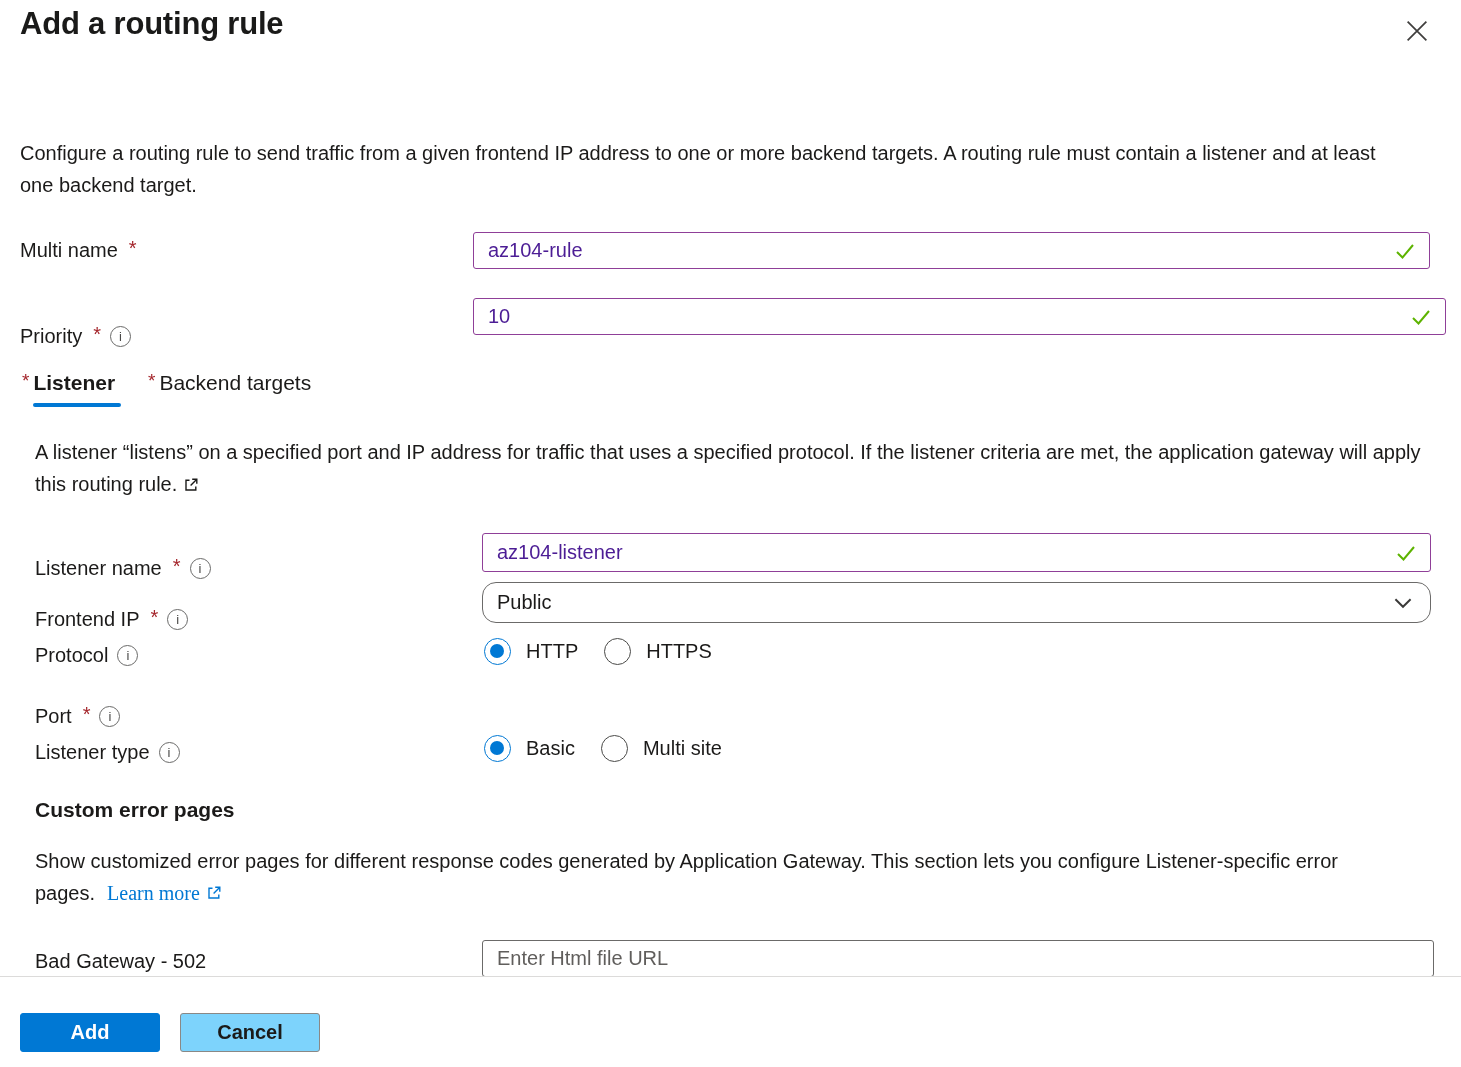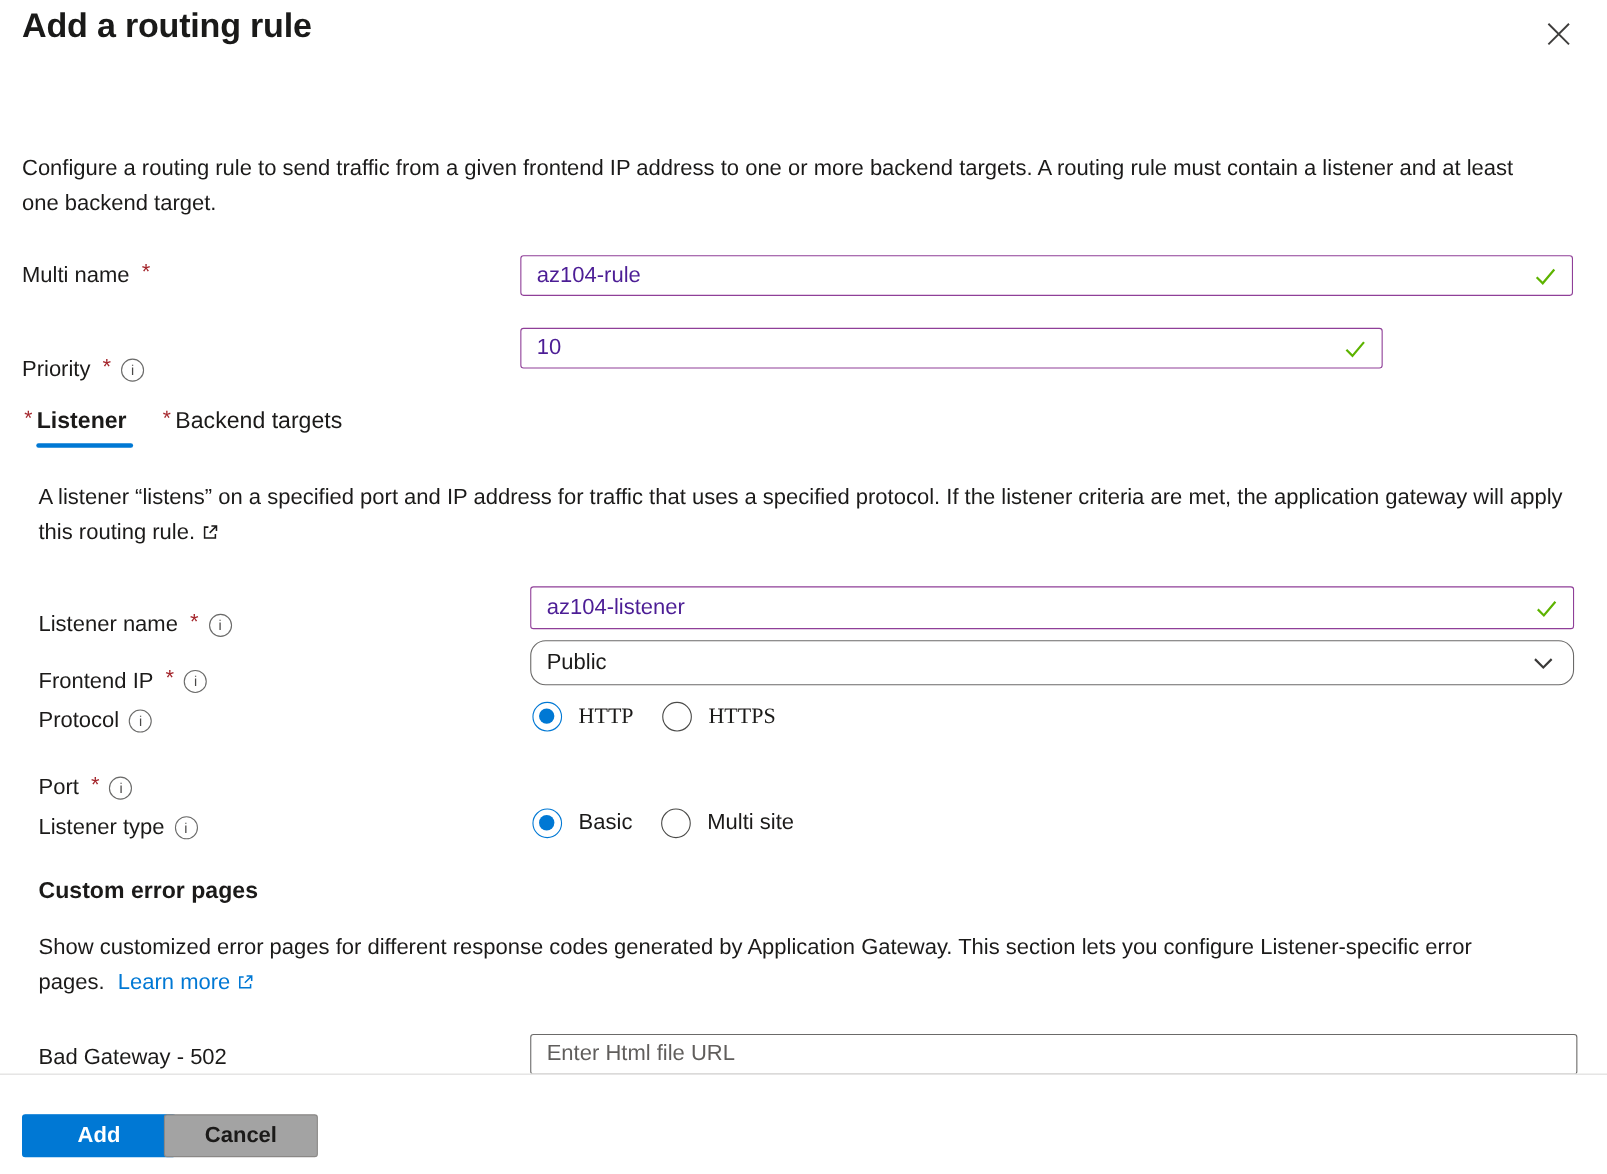--- a/index.html
+++ b/index.html
@@ -80,33 +80,34 @@
     border-radius:50%; background:#0078d4;
   }
   .radio-option .radio-label { font-size:20px; color:#1b1a19; }
   .section-heading {
     position:absolute; font-size:21px; font-weight:700; color:#1b1a19;
   }
   .link {
     color:#0078d4; text-decoration:none; cursor:pointer;
     display:inline-flex; align-items:center; gap:6px; margin-left:12px;
     font-size:20px;
+    font-family:Liberation Serif, serif;
   }
   .ext-icon { display:inline-flex; vertical-align:-2px; margin-left:6px; }
   .footer-divider {
     position:absolute; left:0; top:976px; width:1461px; height:1px; background:#dcdbda;
   }
   .btn {
     position:absolute; top:1013px; height:39px; width:140px;
     font-family:inherit; font-size:20px; font-weight:600;
     border-radius:3px; cursor:pointer;
     display:flex; align-items:center; justify-content:center;
   }
   .btn-primary { left:20px; background:#0078d4; color:#fff; border:1px solid #0078d4; }
-  .btn-secondary { left:149px; background:#a3a3a3; color:#1b1a19; border:1px solid #8a8886; }
+  .btn-secondary { left:180px; background:#7dd3fc; color:#1b1a19; border:1px solid #8a8886; }
 </style>
 </head>
 <body>
 
 <div class="panel">
   <div class="content">
 
     <h1 class="page-title">Add a routing rule</h1>
 
     <button class="close-btn">
@@ -130,21 +131,21 @@
             <path d="M4 13 L9.5 18.5 L20 6" stroke="#5db300" stroke-width="2" fill="none"></path>
           </svg>
       </span>
     </div>
 
     <div class="field-label" style="left:20px; top:325px;">
       <span>Priority</span>
         <span class="req">*</span>
       <span class="info-icon">i</span>
     </div>
-    <div class="field dirty" style="left:473px; top:298px; width:784px; height:37px;">
+    <div class="field dirty" style="left:473px; top:298px; width:973px; height:37px;">
       <input type="text" value="10" style="">
       <span class="check-icon">
         <svg width="24" height="24" viewBox="0 0 24 24">
             <path d="M4 13 L9.5 18.5 L20 6" stroke="#5db300" stroke-width="2" fill="none"></path>
           </svg>
       </span>
     </div>
 
     <button class="tab active" style="left:20px; top:371px;">
       <span class="req">*</span>
@@ -190,21 +191,21 @@
         <svg width="26" height="26" viewBox="0 0 24 24">
             <path d="M5 8.5 L12 15.5 L19 8.5" stroke="#3b3a39" stroke-width="1.8" fill="none"></path>
           </svg>
       </span>
     </div>
 
     <div class="field-label" style="left:35px; top:644px;">
       <span>Protocol</span>
       <span class="info-icon">i</span>
     </div>
-    <div class="radio-row" style="left:484px; top:638px;font-family:Liberation Serif, serif;">
+    <div class="radio-row" style="left:484px; top:638px;">
       <div class="radio-option">
         <span class="radio-circle selected"></span>
         <span class="radio-label">HTTP</span>
       </div>
       <div class="radio-option">
         <span class="radio-circle"></span>
         <span class="radio-label">HTTPS</span>
       </div>
     </div>
 

